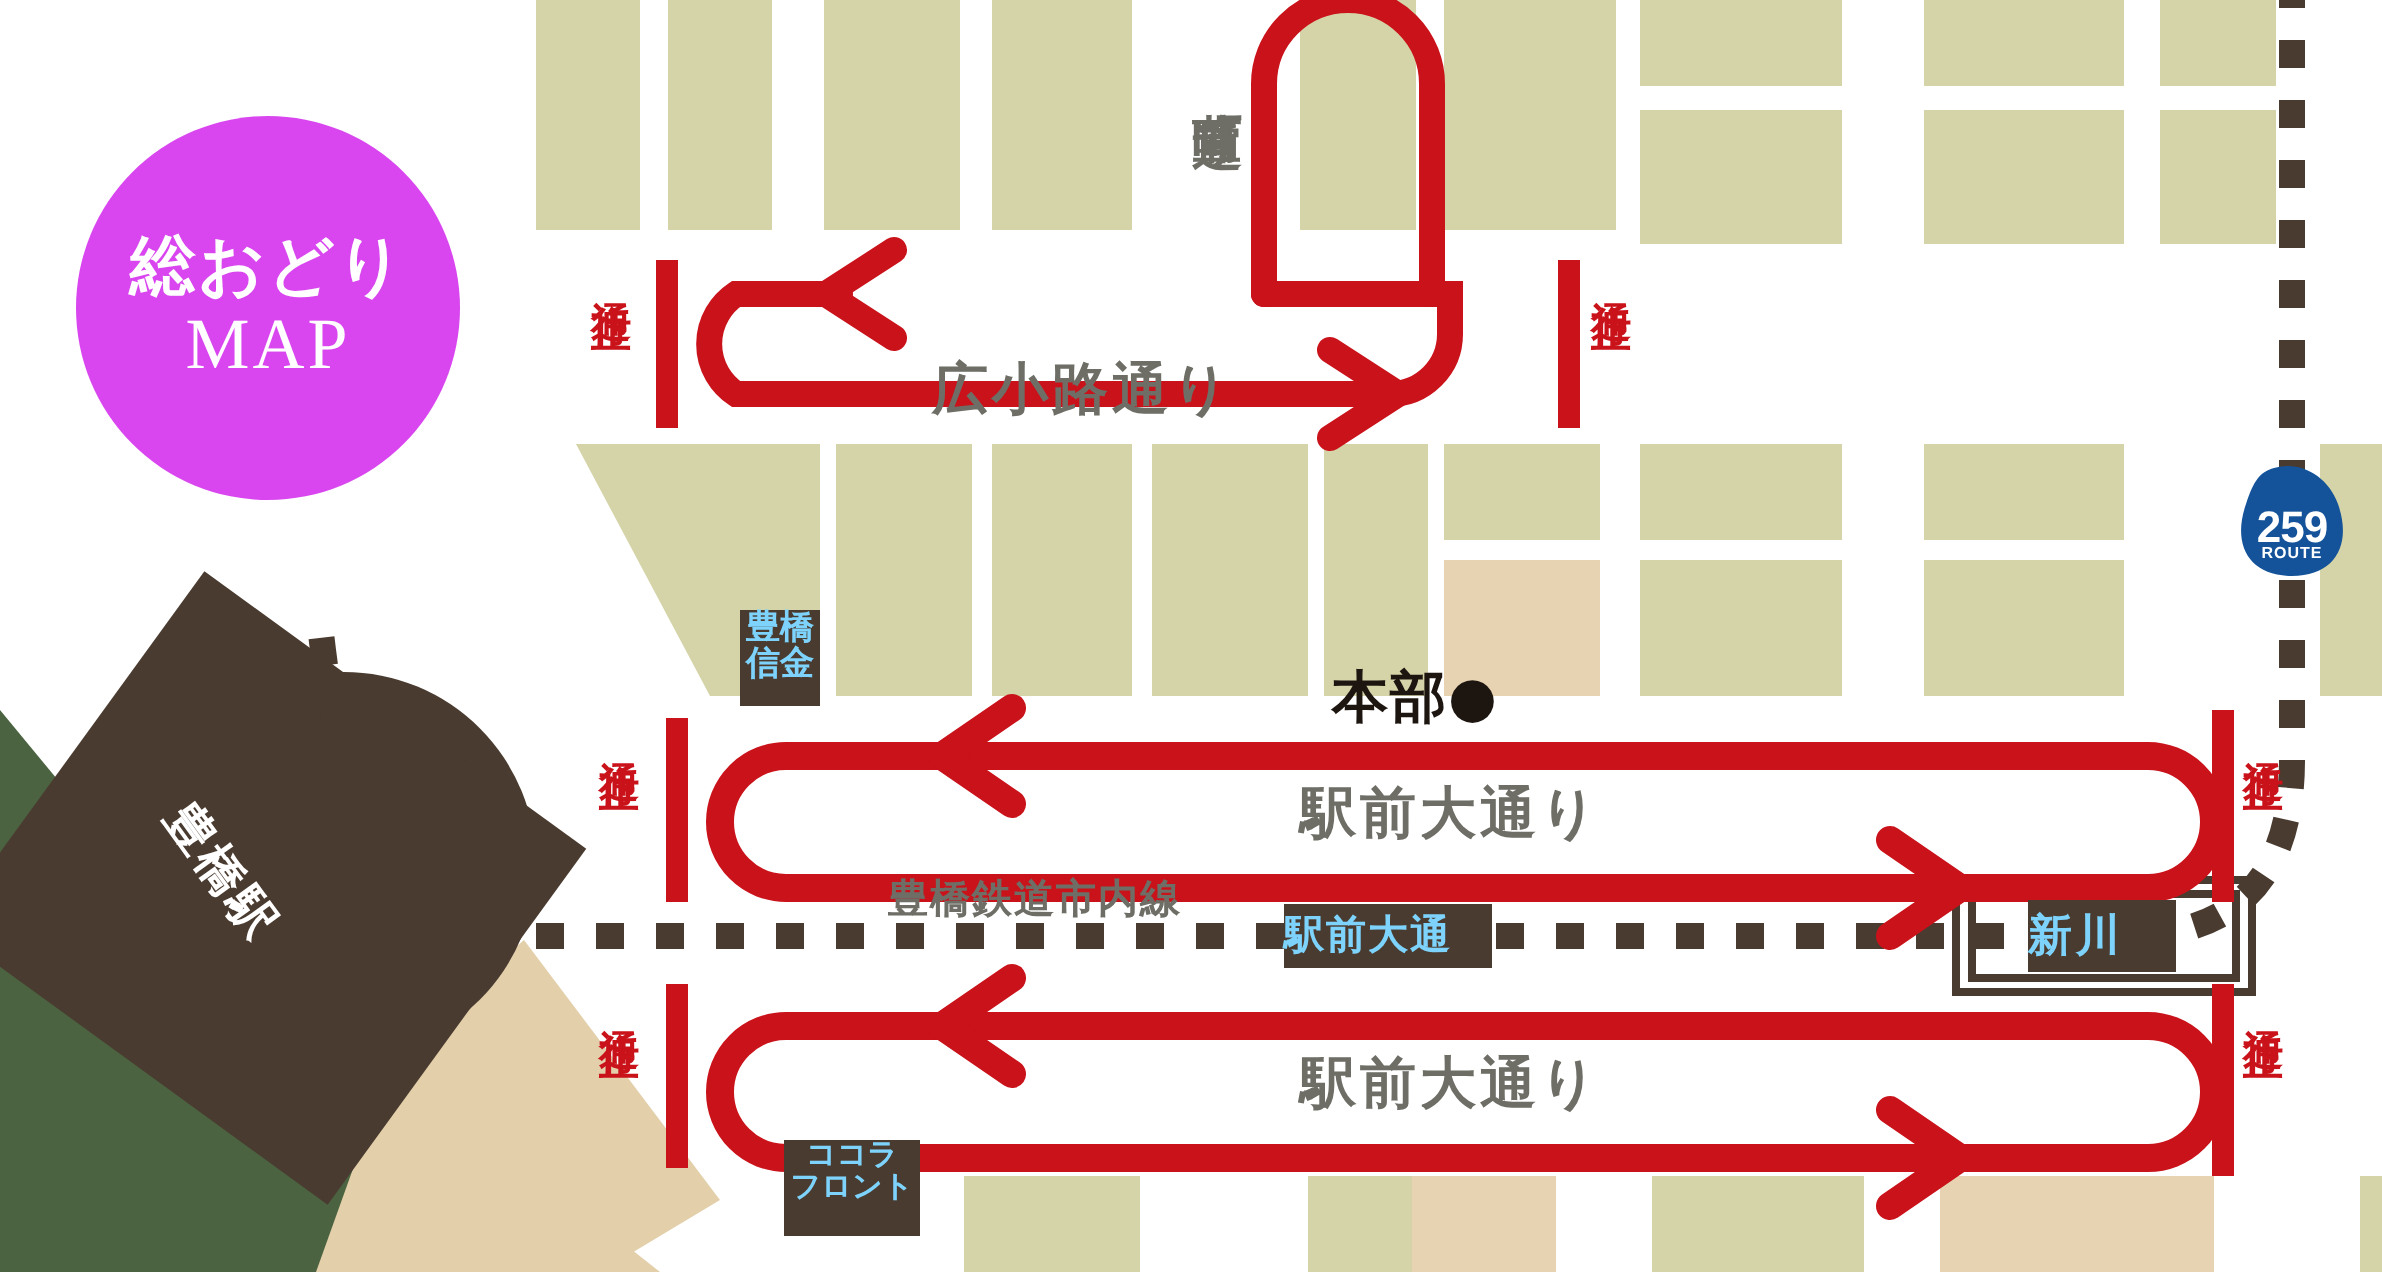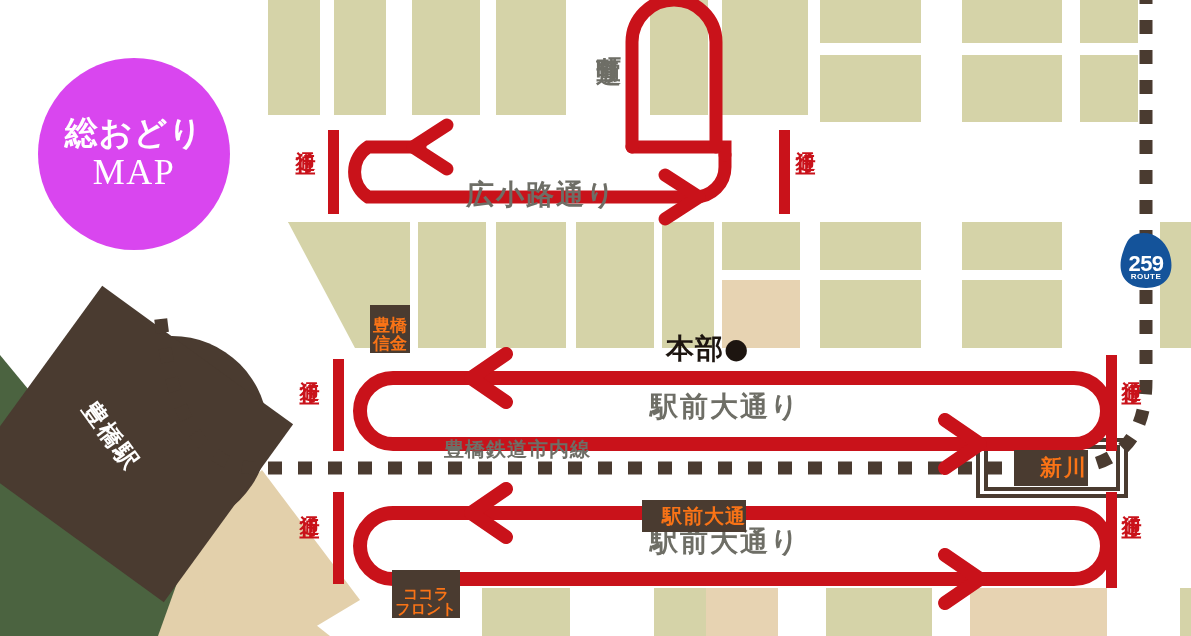--- a/index.html
+++ b/index.html
@@ -23,23 +23,23 @@
     position:absolute;color:#6e6e66;font-weight:700;
     font-family:"DejaVu Sans","Liberation Sans",sans-serif;white-space:nowrap;
   }
   .street-h{font-size:28px;letter-spacing:2px;}
   .street-v{writing-mode:vertical-rl;text-orientation:upright;font-size:25px;letter-spacing:2px;}
   .rail-label{
     position:absolute;color:#6e6e66;font-weight:700;font-size:20px;letter-spacing:1px;
     font-family:Liberation Mono, monospace;white-space:nowrap;
   }
   .poi-box{
-    position:absolute;background:#4a3b30;color:#f97316;display:flex;align-items:center;
-    justify-content:flex-end;text-align:center;font-weight:700;
-    font-family:Liberation Serif, serif;line-height:1.05;
+    position:absolute;background:#4a3b30;color:#7dd3fc;display:flex;align-items:center;
+    justify-content:flex-start;text-align:center;font-weight:700;
+    font-family:Liberation Sans, sans-serif;line-height:1.05;
   }
   .hq-label{
     position:absolute;color:#1d1510;font-weight:700;font-size:28px;letter-spacing:1px;
     font-family:"DejaVu Sans","Liberation Sans",sans-serif;white-space:nowrap;
   }
   .station-name{
     position:absolute;color:#ffffff;font-weight:700;font-size:24px;letter-spacing:2px;
     font-family:"DejaVu Sans","Liberation Sans",sans-serif;
     transform-origin:center center;white-space:nowrap;
   }
@@ -189,21 +189,21 @@
 
   <div class="stop-text" style="left:296px;top:134px;">通行止</div>
   <div class="stop-text" style="left:796px;top:134px;">通行止</div>
   <div class="stop-text" style="left:300px;top:364px;">通行止</div>
   <div class="stop-text" style="left:1122px;top:364px;">通行止</div>
   <div class="stop-text" style="left:300px;top:498px;">通行止</div>
   <div class="stop-text" style="left:1122px;top:498px;">通行止</div>
 
   <div class="rail-label" style="left:444px;top:436px;">豊橋鉄道市内線</div>
 
-  <div class="poi-box" style="left:642px;top:452px;width:104px;height:32px;font-size:20px;letter-spacing:1px;margin-top:48px;">
+  <div class="poi-box" style="left:642px;top:452px;width:104px;height:32px;font-size:20px;letter-spacing:1px;">
     <span>駅前大通</span>
   </div>
 
   <div class="poi-box" style="left:1014px;top:450px;width:74px;height:36px;font-size:22px;letter-spacing:2px;">
     <span>新川</span>
   </div>
 
   <div class="poi-box" style="left:370px;top:305px;width:40px;height:48px;font-size:17px;flex-direction:column;letter-spacing:0;">
     <span>豊橋信金</span>
   </div>

